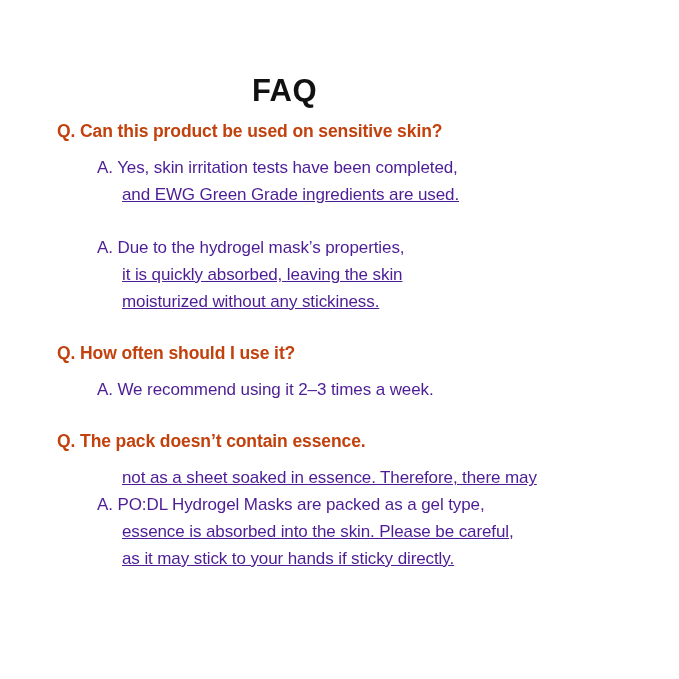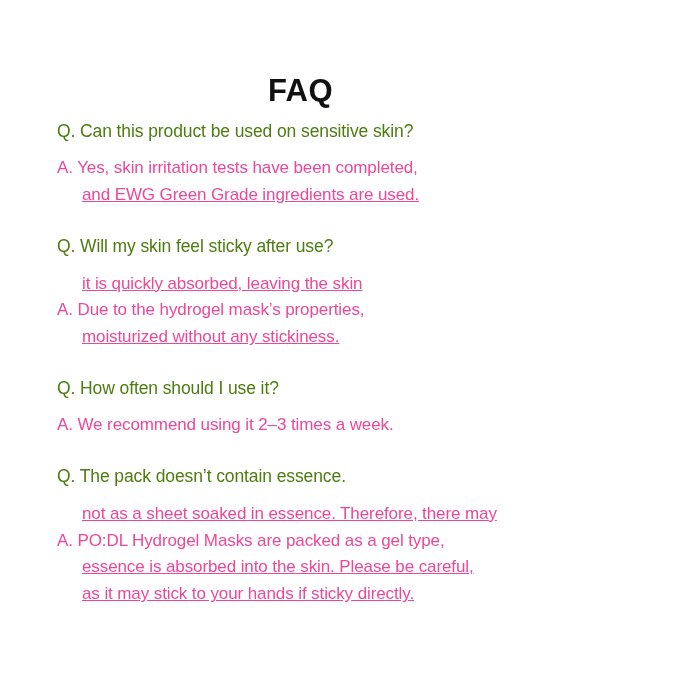--- a/index.html
+++ b/index.html
@@ -24,49 +24,49 @@
     position: absolute;
     top: 54px;
     left: 0;
     width: 569px;
     text-align: center;
     font-size: 31px;
     font-weight: 700;
     letter-spacing: 0.5px;
     color: #111111;
     line-height: 1;
-    padding-left: 16px;
   }
   .faq-list {
     position: absolute;
     top: 120px;
     left: 57px;
     width: 580px;
   }
   .faq-item {
     margin-bottom: 26px;
   }
   .faq-item:last-child {
     margin-bottom: 0;
   }
   .faq-question {
     font-size: 17.5px;
-    font-weight: 400;
-    color: #4d7c0f;
+    font-weight: 700;
+    color: #c2410c;
     line-height: 1.28;
     letter-spacing: -0.1px;
     margin-bottom: 13px;
     white-space: nowrap;
   }
   .faq-answer {
     font-size: 17px;
     font-weight: 400;
-    color: #ec4899;
+    color: #4c1d95;
     line-height: 1.58;
     letter-spacing: -0.1px;
+    margin-left: 40px;
   }
   .answer-line {
     white-space: nowrap;
   }
   .answer-line.indented {
     padding-left: 25px;
     text-decoration: underline;
   }
 </style>
 </head>
@@ -80,24 +80,23 @@
 
     <div class="faq-item">
       <div class="faq-question">Q. Can this product be used on sensitive skin?</div>
       <div class="faq-answer">
         <div class="answer-line">A. Yes, skin irritation tests have been completed,</div>
         <div class="answer-line indented">and EWG Green Grade ingredients are used.</div>
       </div>
     </div>
 
     <div class="faq-item">
-      <div class="faq-question">Q. Will my skin feel sticky after use?</div>
       <div class="faq-answer">
+        <div class="answer-line">A. Due to the hydrogel mask’s properties,</div>
         <div class="answer-line indented">it is quickly absorbed, leaving the skin</div>
-        <div class="answer-line">A. Due to the hydrogel mask’s properties,</div>
         <div class="answer-line indented">moisturized without any stickiness.</div>
       </div>
     </div>
 
     <div class="faq-item">
       <div class="faq-question">Q. How often should I use it?</div>
       <div class="faq-answer">
         <div class="answer-line">A. We recommend using it 2–3 times a week.</div>
       </div>
     </div>

